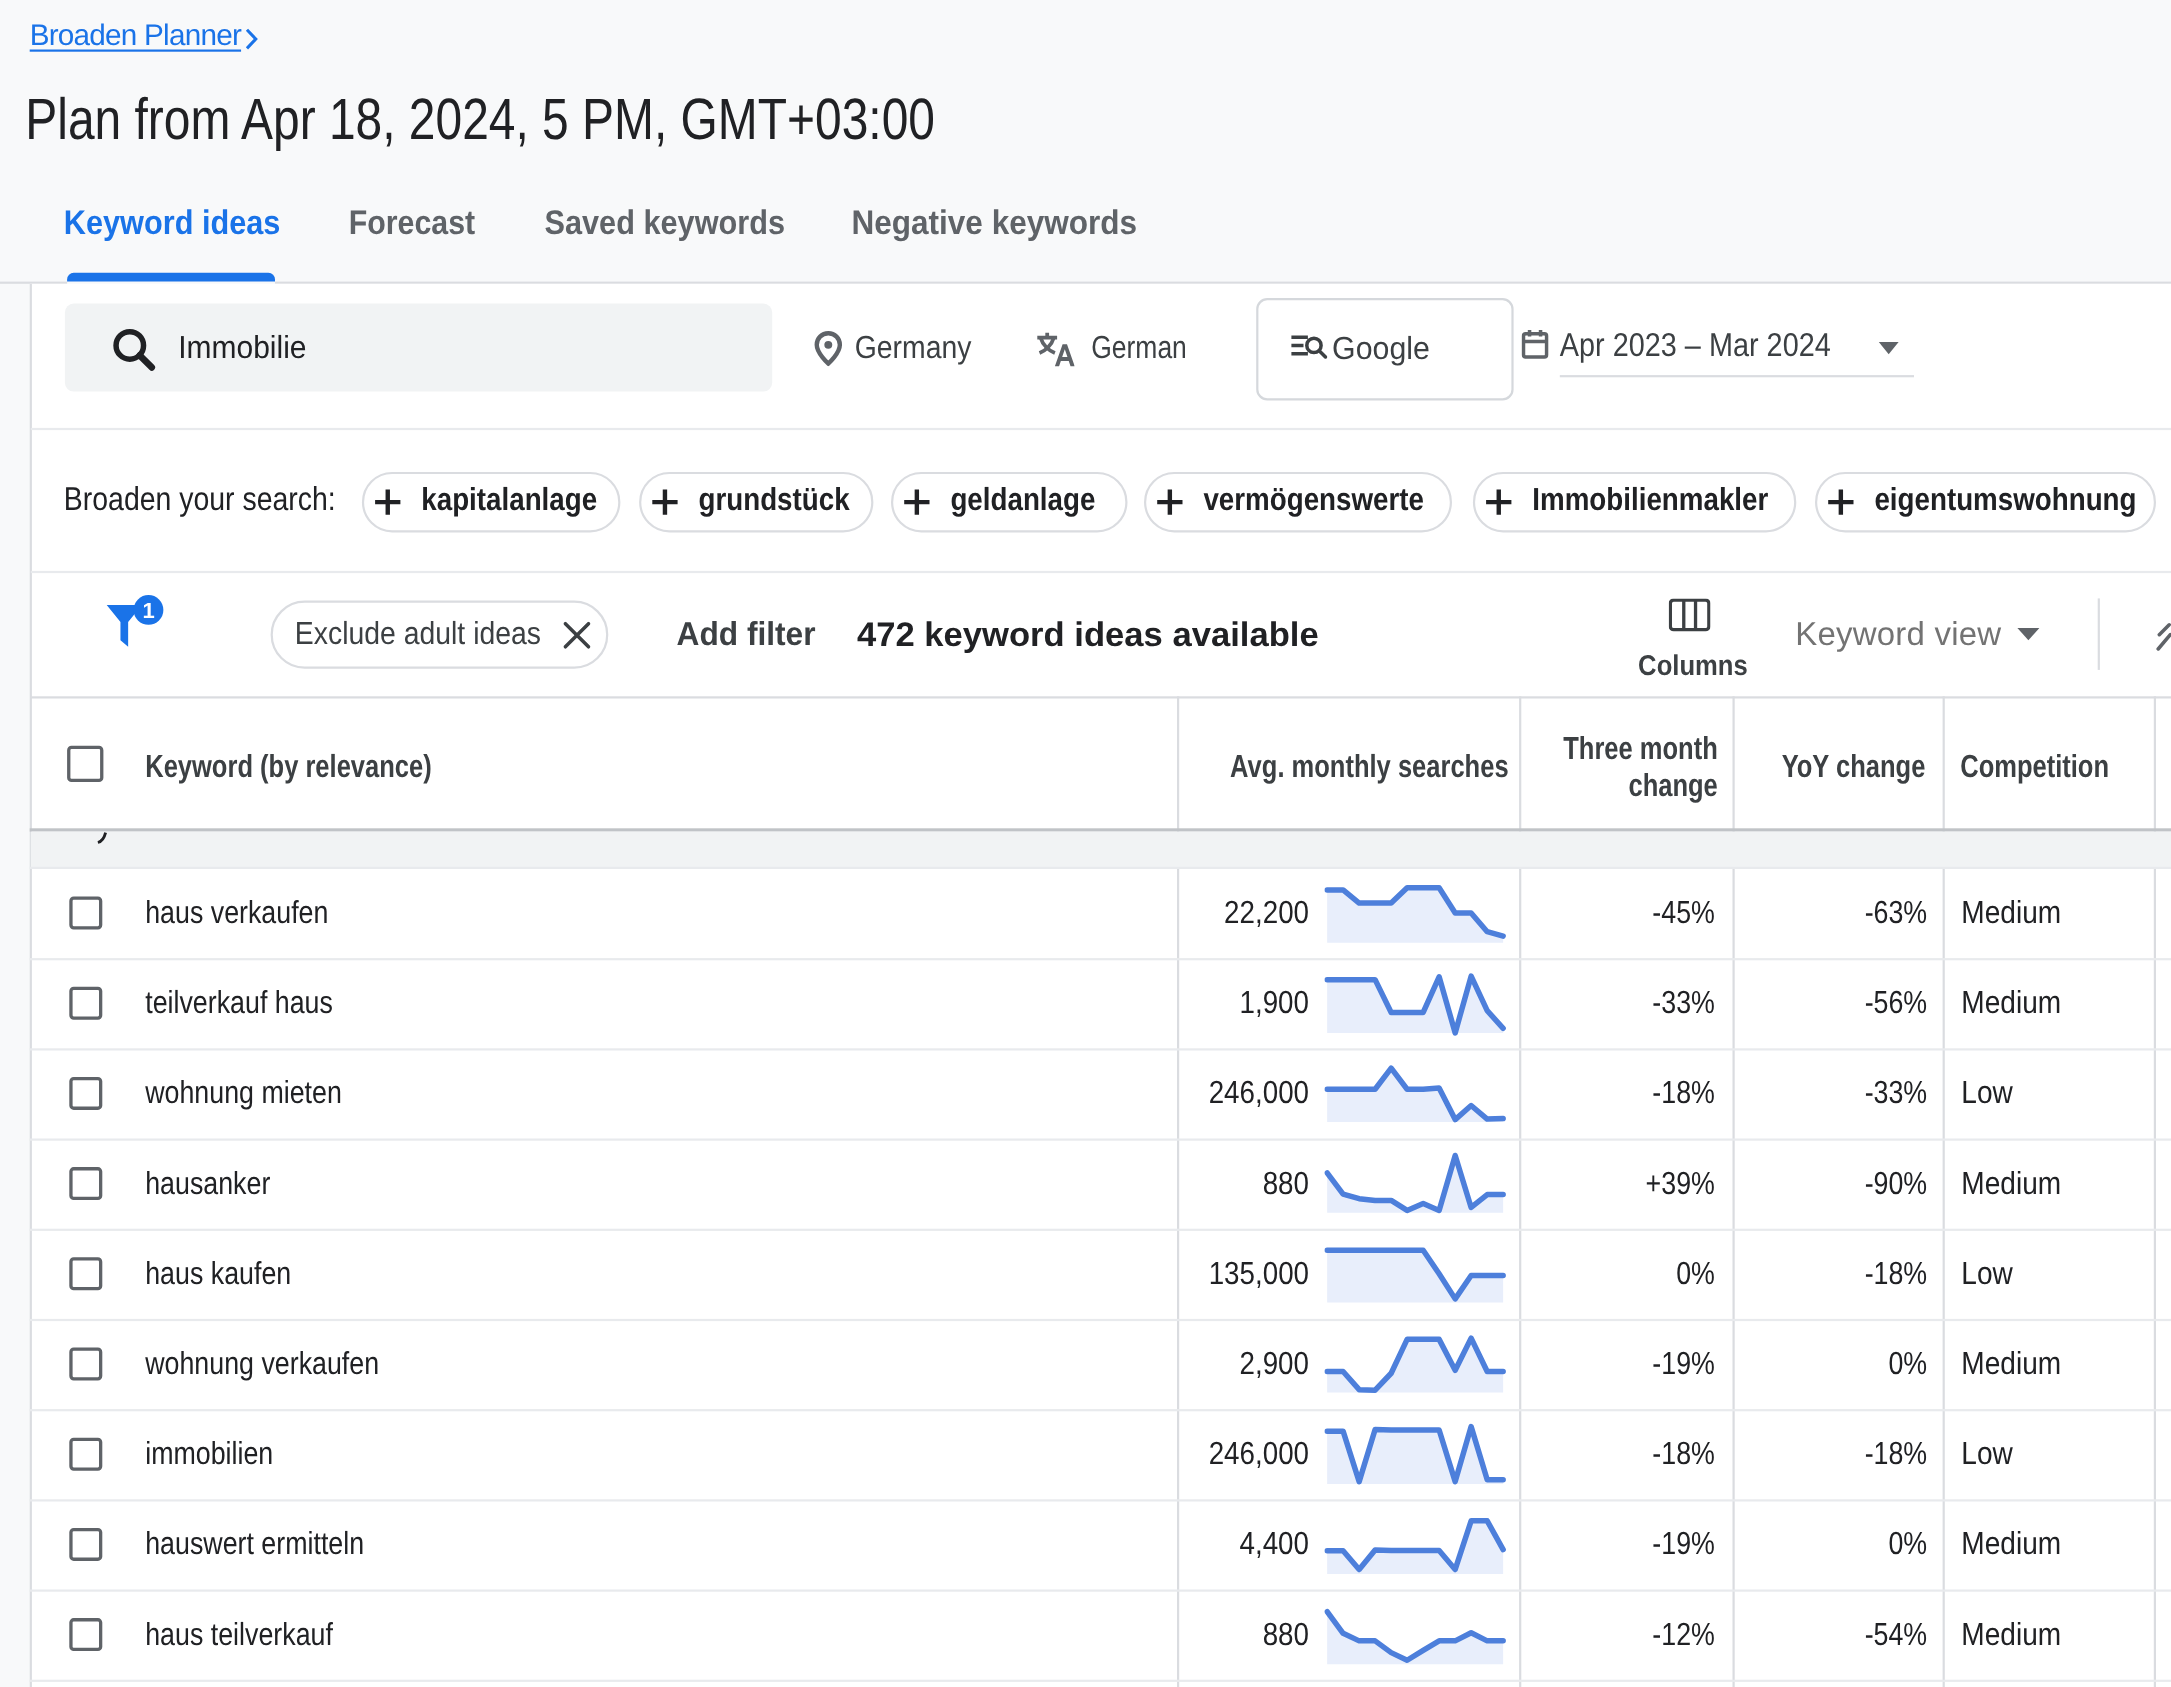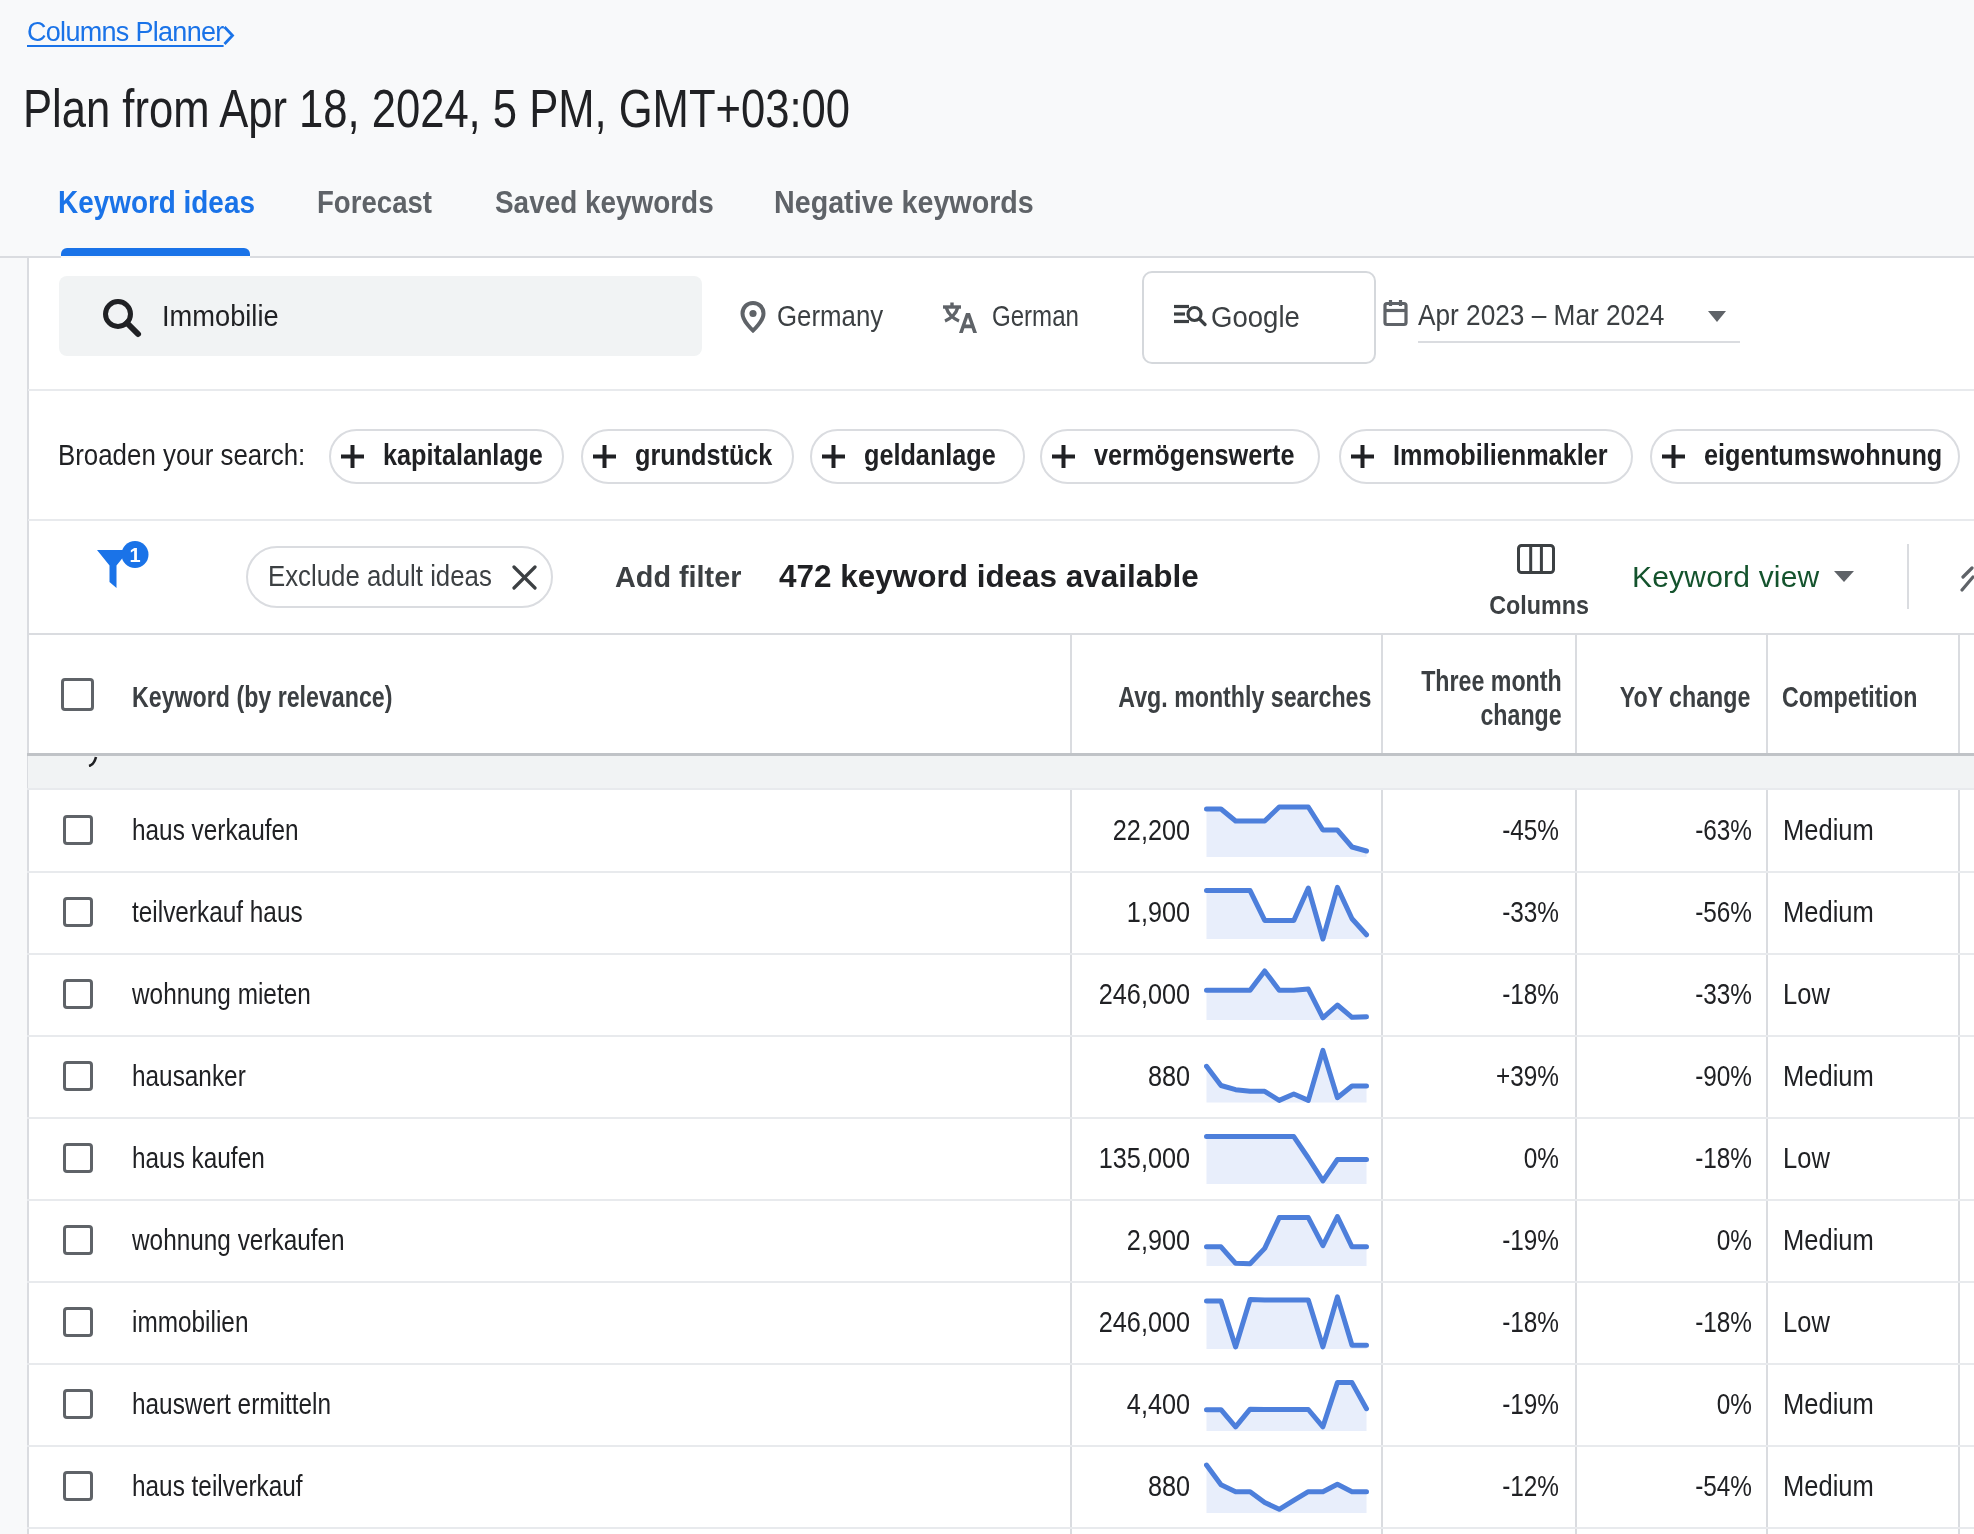--- a/index.html
+++ b/index.html
@@ -28,21 +28,21 @@
 .dateline { position:absolute; left:1418px; top:341px; width:322px; height:2px; background:#dadce0; }
 .broadenlbl { position:absolute; left:58px; top:438px; font-size:30px; color:#202124; transform:scaleX(0.862); transform-origin:left center; white-space:nowrap; }
 .pill { position:absolute; top:429px; height:55px; border:2px solid #dadce0; border-radius:28px; }
 .pilltxt { position:absolute; top:429px; height:55px; line-height:53px; font-size:29px; font-weight:700; color:#202124; transform:scaleX(0.87); transform-origin:left center; white-space:nowrap; }
 .plus { position:absolute; top:444px; width:25px; height:25px; }
 .chip { position:absolute; left:246px; top:546px; width:307px; height:62px; border:2px solid #dadce0; border-radius:31px; }
 .chiptxt { position:absolute; left:268px; top:546px; height:62px; line-height:60px; font-size:29px; font-weight:400; color:#3c4043; transform:scaleX(0.89); transform-origin:left center; white-space:nowrap; }
 .addf { position:absolute; left:615px; top:546px; height:62px; line-height:62px; font-size:30px; font-weight:700; color:#3c4043; transform-origin:left center; white-space:nowrap; }
 .avail { position:absolute; left:779px; top:546px; height:62px; line-height:62px; font-size:31px; font-weight:700; color:#202124; transform-origin:left center; white-space:nowrap; }
 .colslbl { position:absolute; left:1484px; top:590px; width:100px; font-size:26px; font-weight:700; color:#3c4043; text-align:center; transform:scaleX(0.896); transform-origin:center center; }
-.kwview { position:absolute; left:1632px; top:546px; height:62px; line-height:62px; font-size:30px; font-weight:500; color:#14532d; letter-spacing:0.2px; white-space:nowrap; }
+.kwview { position:absolute; left:1632px; top:546px; height:62px; line-height:62px; font-size:30px; font-weight:500; color:#737373; letter-spacing:0.2px; white-space:nowrap; }
 .vdiv { position:absolute; left:1907px; top:544px; width:2px; height:65px; background:#dadce0; }
 .th { position:absolute; font-size:29px; font-weight:700; color:#3c4043; white-space:nowrap; }
 .hdrline { position:absolute; left:27px; top:753px; width:1947px; height:3px; background:#c0c3c7; }
 .band { position:absolute; left:28px; top:756px; width:1946px; height:33px; background:#f1f3f4; }
 .bandline { position:absolute; left:27px; top:788px; width:1947px; height:2px; background:#e8eaed; }
 .ydesc { position:absolute; left:88px; top:756px; width:10px; height:11px; }
 .vb { position:absolute; top:633px; width:2px; height:901px; background:#dadce0; }
 .rowline { position:absolute; left:27px; width:1947px; height:2px; background:#e8eaed; }
 .cb { position:absolute; width:30px; height:30px; border:3px solid #5f6368; border-radius:4px; background:#fff; }
 .cbh { position:absolute; left:61px; top:678px; width:33px; height:33px; border:3px solid #5f6368; border-radius:4px; background:#fff; }
@@ -51,21 +51,21 @@
 .spark { position:absolute; left:1204px; }
 .pct { position:absolute; height:82px; line-height:82px; font-size:29px; color:#202124; text-align:right; transform:scaleX(0.84); transform-origin:right center; }
 .p1 { left:1381px; width:178px; }
 .p2 { left:1575px; width:177px; }
 .comp { position:absolute; left:1783px; height:82px; line-height:82px; font-size:29px; color:#202124; transform:scaleX(0.88); transform-origin:left center; }
 .icon { position:absolute; }
 </style>
 </head>
 <body>
 
-<div class="crumb">Columns Planner</div>
+<div class="crumb">Broaden Planner</div>
 <svg class="crumbchev" width="13" height="21" viewBox="0 0 13 21">
     <path d="M2.5 2 L10.5 10.5 L2.5 19" fill="none" stroke="#1a73e8" stroke-width="2.8"></path>
   </svg>
 
 <h1>Plan from Apr 18, 2024, 5 PM, GMT+03:00</h1>
 
 <div class="tab active" style="left:58px;transform:scaleX(0.90)">Keyword ideas</div>
 <div class="tab" style="left:317px;transform:scaleX(0.89)">Forecast</div>
 <div class="tab" style="left:495px;transform:scaleX(0.90)">Saved keywords</div>
 <div class="tab" style="left:774px;transform:scaleX(0.925)">Negative keywords</div>

